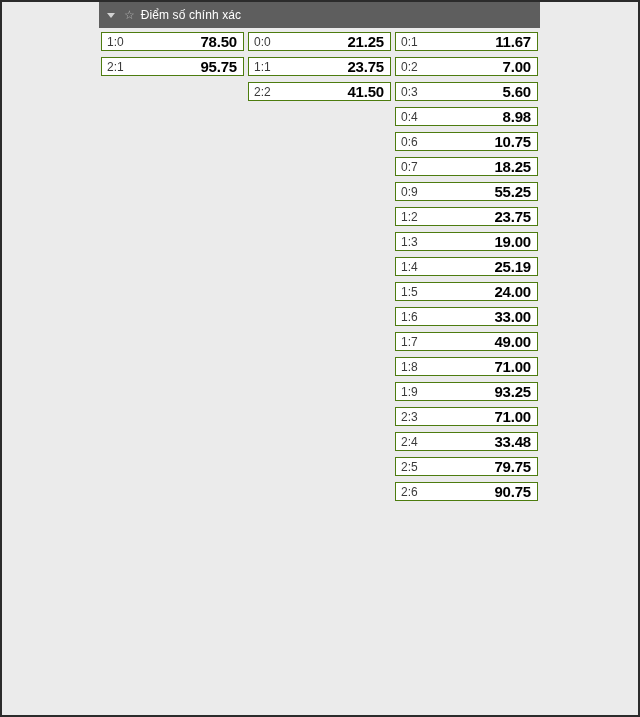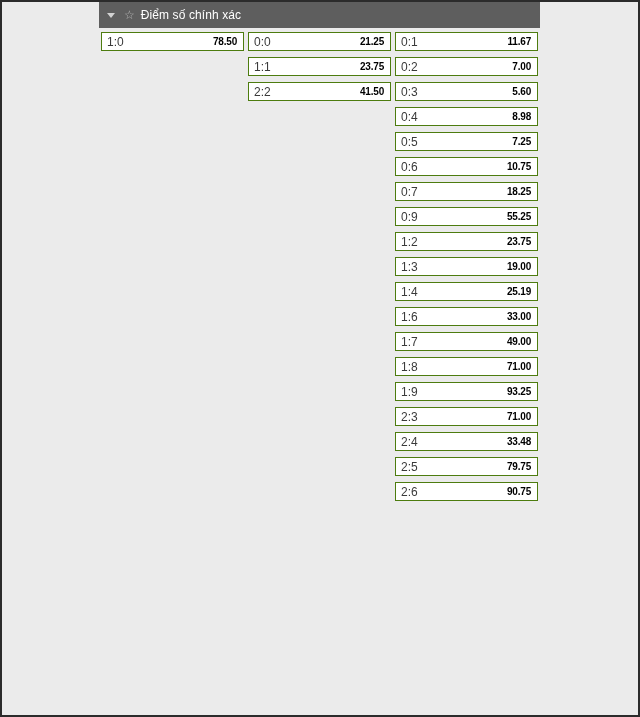--- a/index.html
+++ b/index.html
@@ -82,21 +82,21 @@
     justify-content: space-between;
     padding: 0 6px 0 5px;
     cursor: pointer;
   }
   .score-label {
     font-size: 12px;
     color: #3a3a3a;
     font-weight: normal;
   }
   .odds-value {
-    font-size: 10px;
+    font-size: 15px;
     color: #000000;
     font-weight: bold;
     letter-spacing: -0.2px;
   }
 </style>
 </head>
 <body>
 
 <div id="page">
 
@@ -108,20 +108,24 @@
       <span class="panel-title">Điểm số chính xác</span>
     </div>
 
     <div class="columns">
 
       <div class="odds-column col-0">
         <div class="odds-cell">
           <span class="score-label">1:0</span>
           <span class="odds-value">78.50</span>
         </div>
+        <div class="odds-cell">
+          <span class="score-label">2:1</span>
+          <span class="odds-value">95.75</span>
+        </div>
       </div>
 
       <div class="odds-column col-1">
         <div class="odds-cell">
           <span class="score-label">0:0</span>
           <span class="odds-value">21.25</span>
         </div>
         <div class="odds-cell">
           <span class="score-label">1:1</span>
           <span class="odds-value">23.75</span>
@@ -143,24 +147,20 @@
         </div>
         <div class="odds-cell">
           <span class="score-label">0:3</span>
           <span class="odds-value">5.60</span>
         </div>
         <div class="odds-cell">
           <span class="score-label">0:4</span>
           <span class="odds-value">8.98</span>
         </div>
         <div class="odds-cell">
-          <span class="score-label">0:5</span>
-          <span class="odds-value">7.25</span>
-        </div>
-        <div class="odds-cell">
           <span class="score-label">0:6</span>
           <span class="odds-value">10.75</span>
         </div>
         <div class="odds-cell">
           <span class="score-label">0:7</span>
           <span class="odds-value">18.25</span>
         </div>
         <div class="odds-cell">
           <span class="score-label">0:9</span>
           <span class="odds-value">55.25</span>
@@ -169,20 +169,24 @@
           <span class="score-label">1:2</span>
           <span class="odds-value">23.75</span>
         </div>
         <div class="odds-cell">
           <span class="score-label">1:3</span>
           <span class="odds-value">19.00</span>
         </div>
         <div class="odds-cell">
           <span class="score-label">1:4</span>
           <span class="odds-value">25.19</span>
+        </div>
+        <div class="odds-cell">
+          <span class="score-label">1:5</span>
+          <span class="odds-value">24.00</span>
         </div>
         <div class="odds-cell">
           <span class="score-label">1:6</span>
           <span class="odds-value">33.00</span>
         </div>
         <div class="odds-cell">
           <span class="score-label">1:7</span>
           <span class="odds-value">49.00</span>
         </div>
         <div class="odds-cell">

